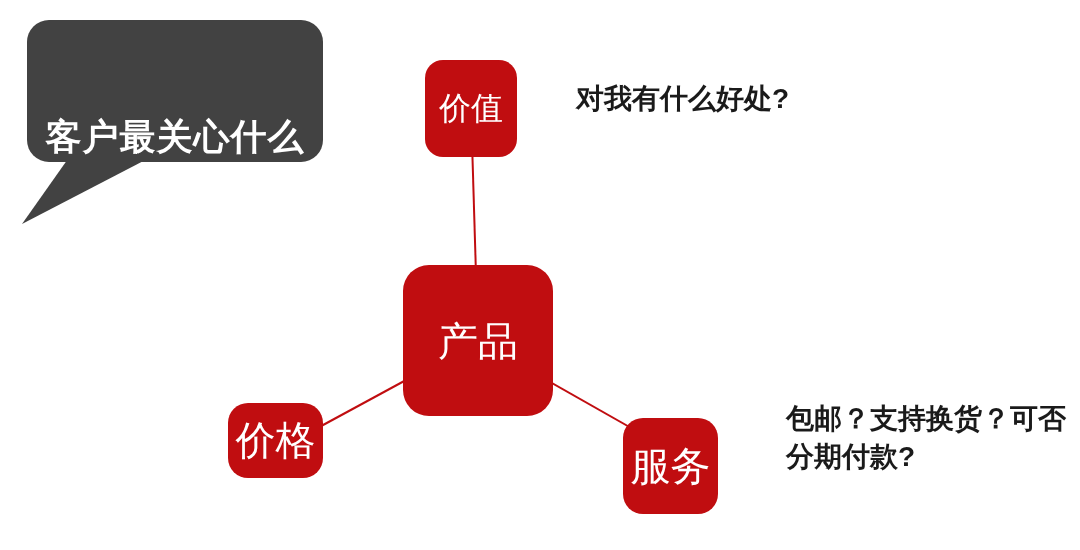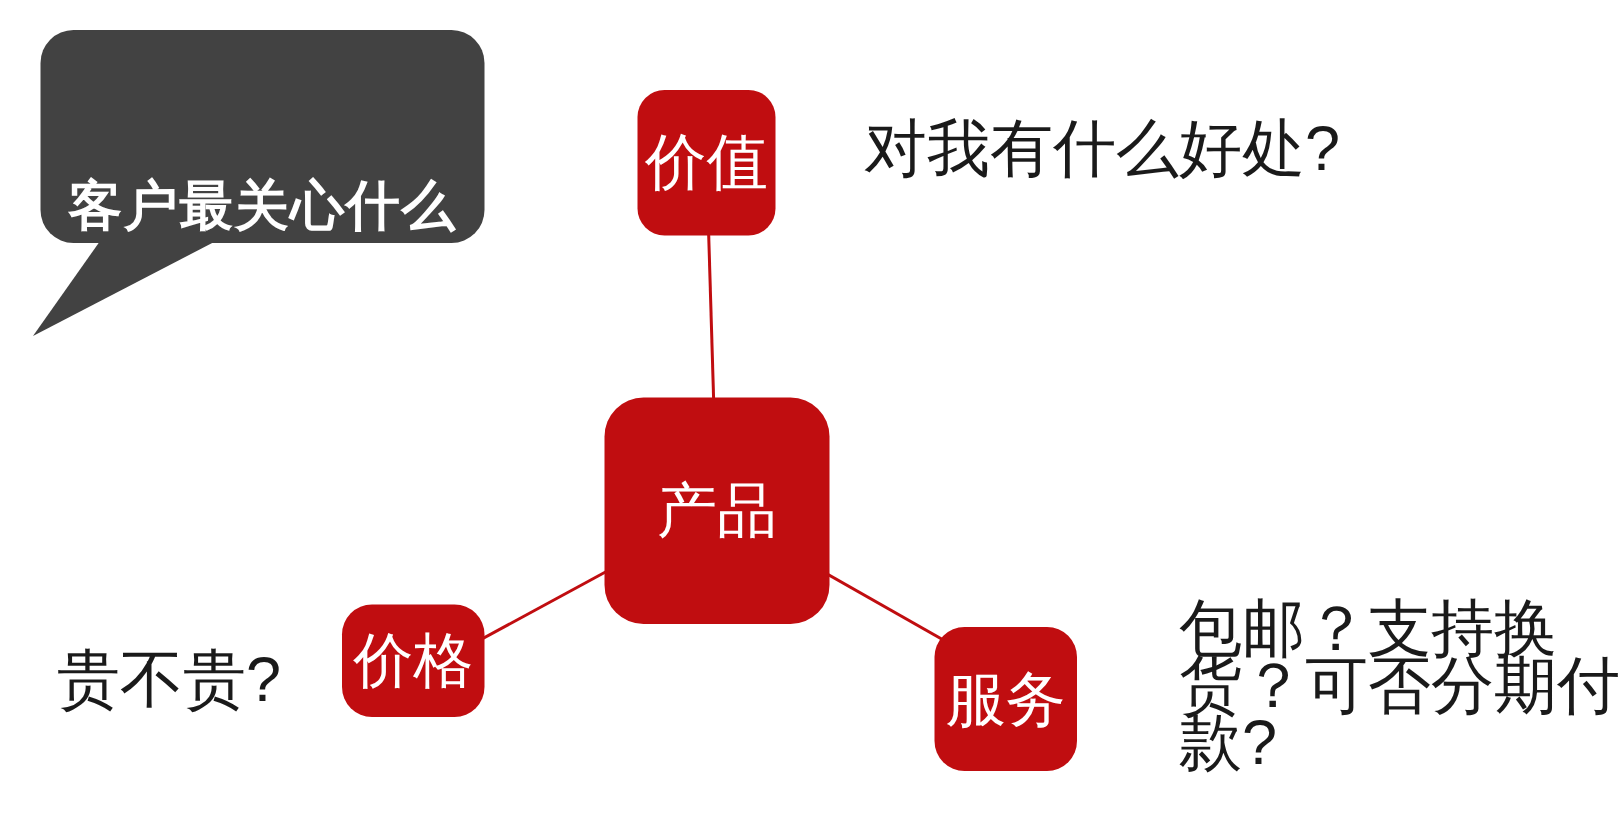--- a/index.html
+++ b/index.html
@@ -66,21 +66,21 @@
     align-items: center;
     justify-content: center;
     font-weight: 400;
   }
   .node-value {
     left: 425px;
     top: 60px;
     width: 92px;
     height: 97px;
     border-radius: 18px;
-    font-size: 41px;
+    font-size: 32px;
   }
   .node-center {
     left: 403px;
     top: 265px;
     width: 150px;
     height: 151px;
     border-radius: 26px;
     font-size: 40px;
     flex-direction: column;
     gap: 16px;
@@ -103,22 +103,22 @@
     font-size: 40px;
     margin-top: 16px;
   }
   .node span {
     white-space: nowrap;
   }
   
   .annotation {
     position: absolute;
     color: var(--text-black, #1a1a1a);
-    font-size: 42px;
-    font-weight: 400;
+    font-size: 28px;
+    font-weight: 700;
     line-height: 38px;
   }
   .annotation-value {
     left: 576px;
     top: 80px;
     white-space: nowrap;
   }
   .annotation-price {
     left: 38px;
     top: 434px;
@@ -156,16 +156,15 @@
 
   <div class="node node-price">
     <span>价格</span>
   </div>
 
   <div class="node node-service">
     <span>服务</span>
   </div>
 
   <div class="annotation annotation-value">对我有什么好处?</div>
-  <div class="annotation annotation-price">贵不贵?</div>
   <div class="annotation annotation-service">包邮？支持换货？可否分期付款?</div>
 
 </div>
 
 </body></html>

